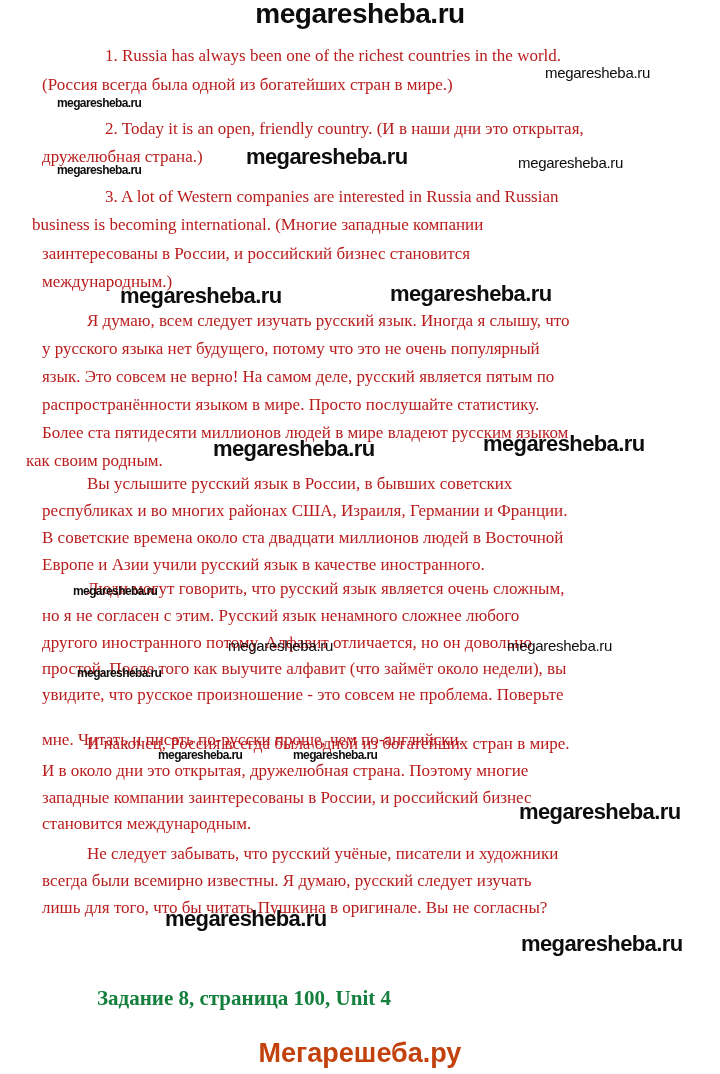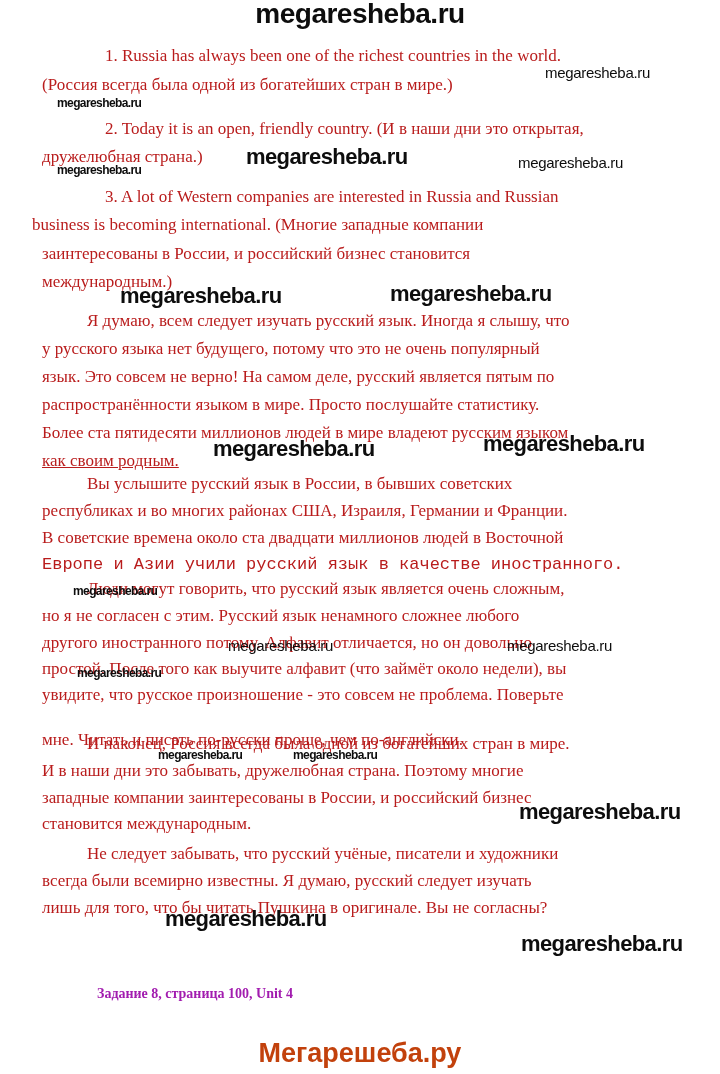--- a/index.html
+++ b/index.html
@@ -46,22 +46,22 @@
   .wm-layer .wm-bold {
     font-weight: 700;
     letter-spacing: -0.6px;
   }
   .footer-heading {
     position: absolute;
     left: 97px;
     top: 986px;
     font-family: "Liberation Serif", serif;
     font-weight: 700;
-    font-size: 14px;
-    color: #a21caf;
+    font-size: 21px;
+    color: #15803d;
     white-space: nowrap;
   }
   .footer-brand {
     position: absolute;
     left: 0;
     top: 1038px;
     width: 100%;
     text-align: center;
     font-family: "Liberation Sans", sans-serif;
     font-weight: 700;
@@ -82,33 +82,33 @@
       <div class="line" style="left: 42px; top: 146px;">дружелюбная страна.)</div>
       <div class="line" style="left: 105px; top: 186px;">3. A lot of Western companies are interested in Russia and Russian</div>
       <div class="line" style="left: 32px; top: 214px;">business is becoming international. (Многие западные компании</div>
       <div class="line" style="left: 42px; top: 243px;">заинтересованы в России, и российский бизнес становится</div>
       <div class="line" style="left: 42px; top: 271px;">международным.)</div>
       <div class="line" style="left: 87px; top: 310px;">Я думаю, всем следует изучать русский язык. Иногда я слышу, что</div>
       <div class="line" style="left: 42px; top: 338px;">у русского языка нет будущего, потому что это не очень популярный</div>
       <div class="line" style="left: 42px; top: 366px;">язык. Это совсем не верно! На самом деле, русский является пятым по</div>
       <div class="line" style="left: 42px; top: 394px;">распространённости языком в мире. Просто послушайте статистику.</div>
       <div class="line" style="left: 42px; top: 422px;">Более ста пятидесяти миллионов людей в мире владеют русским языком</div>
-      <div class="line" style="left: 42px; top: 450px; text-decoration: underline;">как своим родным.</div>
+      <div class="line" style="left: 26px; top: 450px;">как своим родным.</div>
       <div class="line" style="left: 87px; top: 473px;">Вы услышите русский язык в России, в бывших советских</div>
       <div class="line" style="left: 42px; top: 500px;">республиках и во многих районах США, Израиля, Германии и Франции.</div>
       <div class="line" style="left: 42px; top: 527px;">В советские времена около ста двадцати миллионов людей в Восточной</div>
-      <div class="line" style="left: 42px; top: 554px; font-family: Liberation Mono, monospace;">Европе и Азии учили русский язык в качестве иностранного.</div>
+      <div class="line" style="left: 42px; top: 554px;">Европе и Азии учили русский язык в качестве иностранного.</div>
       <div class="line" style="left: 87px; top: 578px;">Люди могут говорить, что русский язык является очень сложным,</div>
       <div class="line" style="left: 42px; top: 605px;">но я не согласен с этим. Русский язык ненамного сложнее любого</div>
       <div class="line" style="left: 42px; top: 632px;">другого иностранного потому. Алфавит отличается, но он довольно</div>
       <div class="line" style="left: 42px; top: 658px;">простой. После того как выучите алфавит (что займёт около недели), вы</div>
       <div class="line" style="left: 42px; top: 684px;">увидите, что русское произношение - это совсем не проблема. Поверьте</div>
       <div class="line" style="left: 42px; top: 729px;">мне. Читать и писать по-русски проще, чем по-английски.</div>
       <div class="line" style="left: 87px; top: 733px;">И наконец, Россия всегда была одной из богатейших стран в мире.</div>
-      <div class="line" style="left: 42px; top: 760px;">И в наши дни это забывать, дружелюбная страна. Поэтому многие</div>
+      <div class="line" style="left: 42px; top: 760px;">И в около дни это открытая, дружелюбная страна. Поэтому многие</div>
       <div class="line" style="left: 42px; top: 787px;">западные компании заинтересованы в России, и российский бизнес</div>
       <div class="line" style="left: 42px; top: 813px;">становится международным.</div>
       <div class="line" style="left: 87px; top: 843px;">Не следует забывать, что русский учёные, писатели и художники</div>
       <div class="line" style="left: 42px; top: 870px; text-align: right;">всегда были всемирно известны. Я думаю, русский следует изучать</div>
       <div class="line" style="left: 42px; top: 897px;">лишь для того, что бы читать Пушкина в оригинале. Вы не согласны?</div>
     </div>
 
   <div class="wm-layer">
       <div class="wm" style="left: 545px; top: 64px; font-size: 15px;">megaresheba.ru</div>
       <div class="wm wm-bold" style="left: 57px; top: 96px; font-size: 12px;">megaresheba.ru</div>

